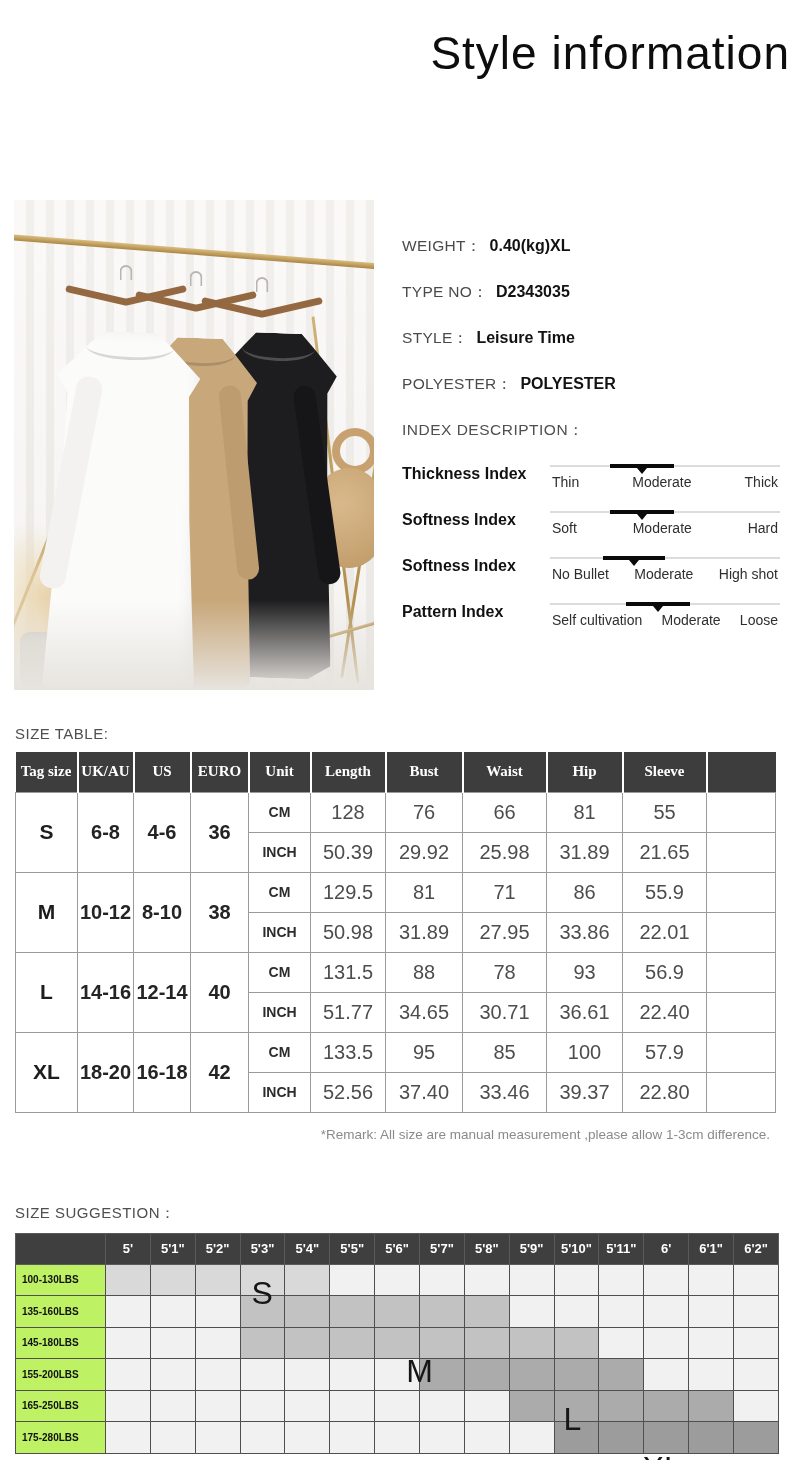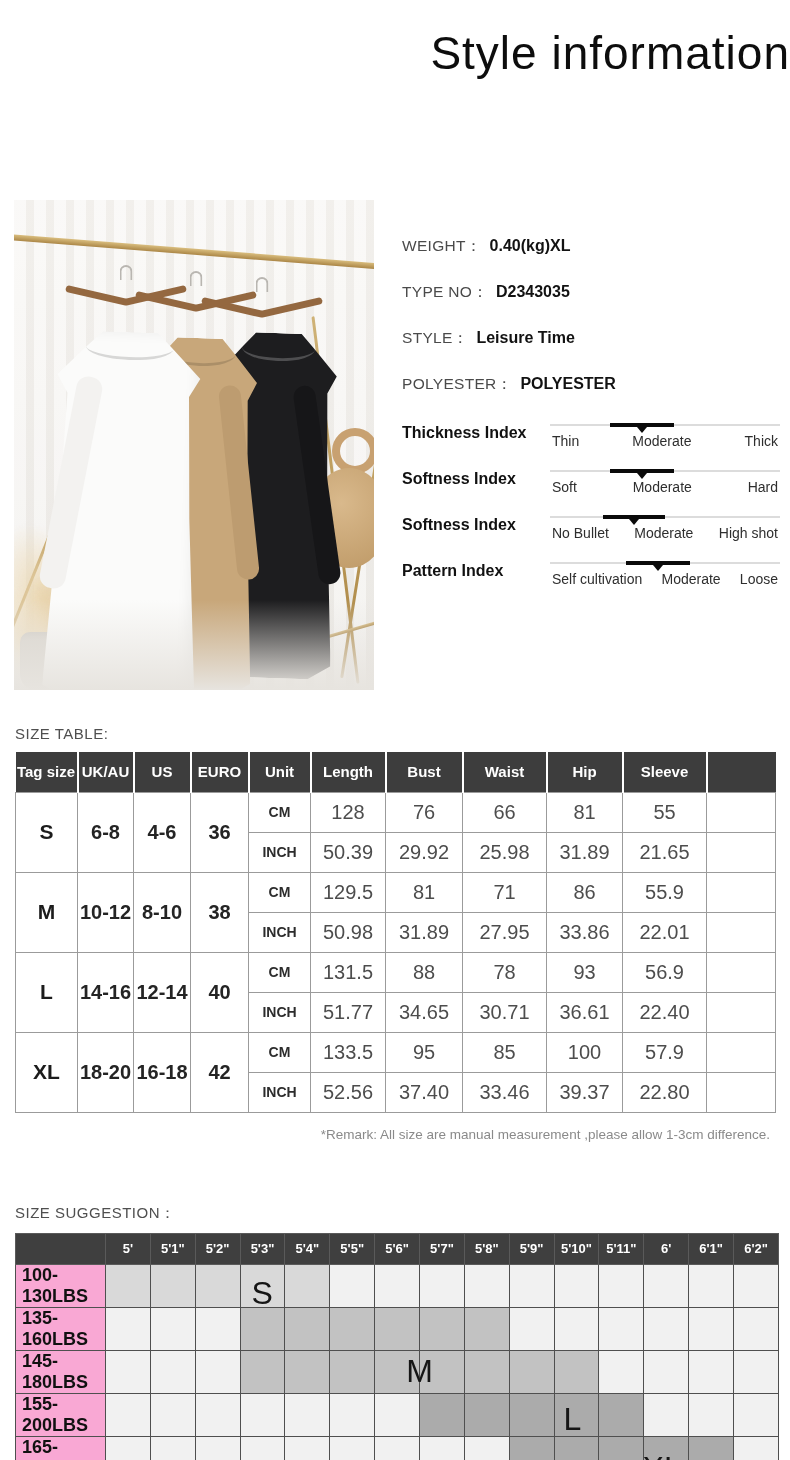--- a/index.html
+++ b/index.html
@@ -78,38 +78,38 @@
   .idx-seg { position:absolute; top:3px; height:4px; background:#0a0a0a; }
   .idx-marker { position:absolute; top:7px; width:0; height:0; transform:translateX(-50%);
                 border-left:5px solid transparent; border-right:5px solid transparent; border-top:6px solid #0a0a0a; }
   .idx-opts { display:flex; justify-content:space-between; font-size:14px; color:#2e2e2e; margin-top:3px; padding:0 2px; }
 
   
   .section-label { font-size:15px; color:#4f4f4f; letter-spacing:.5px; margin:0 0 10px 15px; }
   .size-table-wrap { margin:0 15px; }
   table.size { width:760px; border-collapse:collapse; table-layout:fixed; }
   table.size th { background:#3d3d3d; color:#fff; font-size:15px; font-weight:600; height:40px;
-                  border-left:2px solid #fff; }
+                  border-left:2px solid #fff;font-family:Liberation Serif, serif; }
   table.size th:first-child { border-left:none; }
   table.size td { border:1px solid #9b9b9b; text-align:center; height:40px; background:#fff; }
   td.tagcell { font-size:21px; font-weight:700; color:#1c1c1c; }
   td.sizecell { font-size:20px; font-weight:600; color:#242424; }
   td.unitcell { font-size:14px; font-weight:700; color:#2c2c2c; }
   td.valcell { font-size:20px; color:#4d4d4d; }
   .remark { text-align:right; margin:14px 20px 0 0; font-size:13.5px; color:#8a8a8a; }
 
   
   .suggestion-section { margin-top:62px; }
   .grid-wrap { position:relative; margin:0 11px 0 15px; }
   table.grid { width:764px; border-collapse:collapse; table-layout:fixed; }
   table.grid col.labelcol { width:90px; }
   table.grid th { background:#3f3f3f; color:#fff; font-size:13px; font-weight:600; height:31px;
                   border:1px solid #5a5a5a; }
   table.grid td { border:1px solid #4f4f4f; height:31.5px; background:#f1f1f1; }
-  table.grid td.wlabel { background:#f9a8d4; font-size:18px; font-weight:700; color:#111;
+  table.grid td.wlabel { background:#bef264; font-size:10px; font-weight:700; color:#111;
                          text-align:left; padding-left:6px; }
   .grid-letter { position:absolute; transform:translate(-50%,-50%); font-size:32px; font-weight:300;
                  color:#161616; pointer-events:none; line-height:1; }
 </style>
 </head>
 <body>
 
 <div class="page">
 
   <div class="title">Style information</div>
@@ -172,20 +172,21 @@
           </div>
           <div class="detail-row">
             <span class="detail-label">STYLE：</span>
             <span class="detail-value">Leisure Time</span>
           </div>
           <div class="detail-row">
             <span class="detail-label">POLYESTER：</span>
             <span class="detail-value">POLYESTER</span>
           </div>
         </div>
+      <div class="idx-heading">INDEX DESCRIPTION：</div>
       <div id="index-rows">
           <div class="idx-row">
             <div class="idx-label">Thickness Index</div>
             <div class="idx-bar-wrap">
               <div class="idx-bar">
                 <div class="idx-line"></div>
                 <div class="idx-seg" style="left: 26%; width: 28%;"></div>
                 <div class="idx-marker" style="left: 40%;"></div>
               </div>
               <div class="idx-opts">

